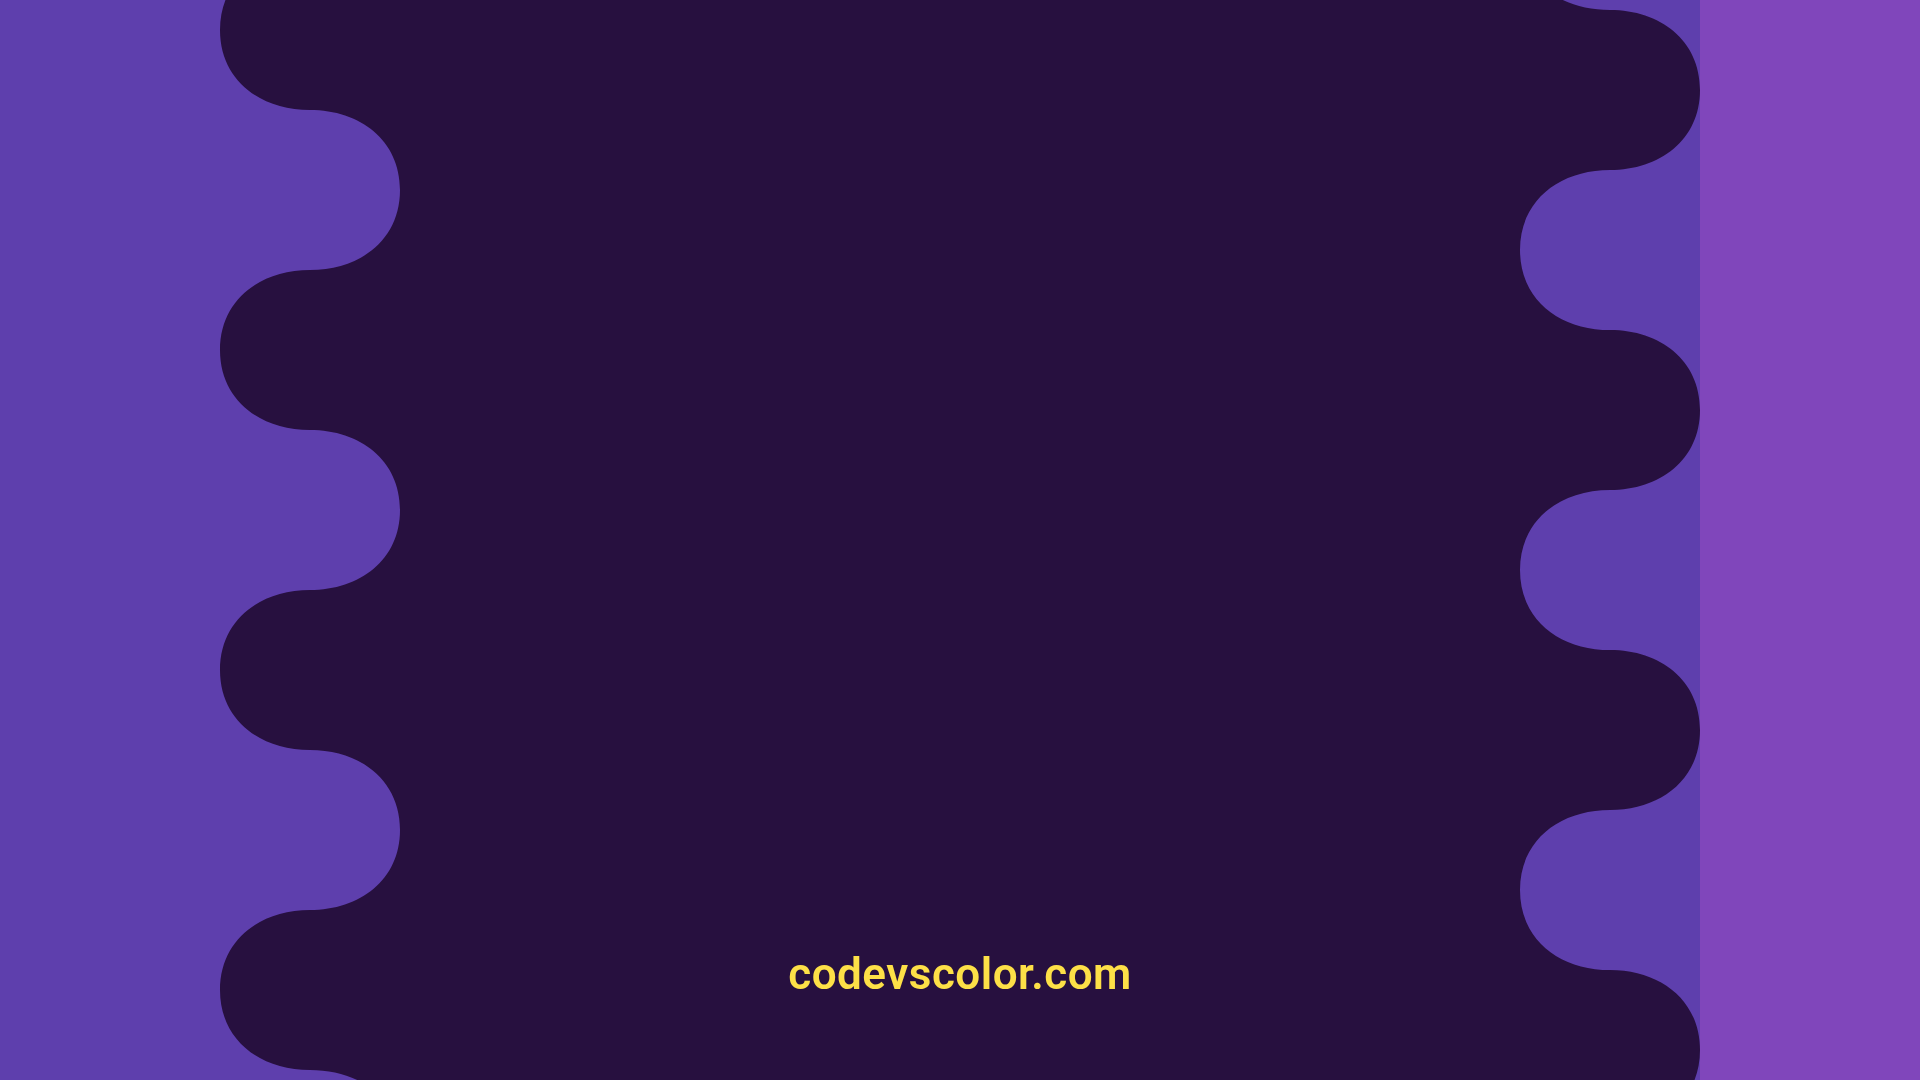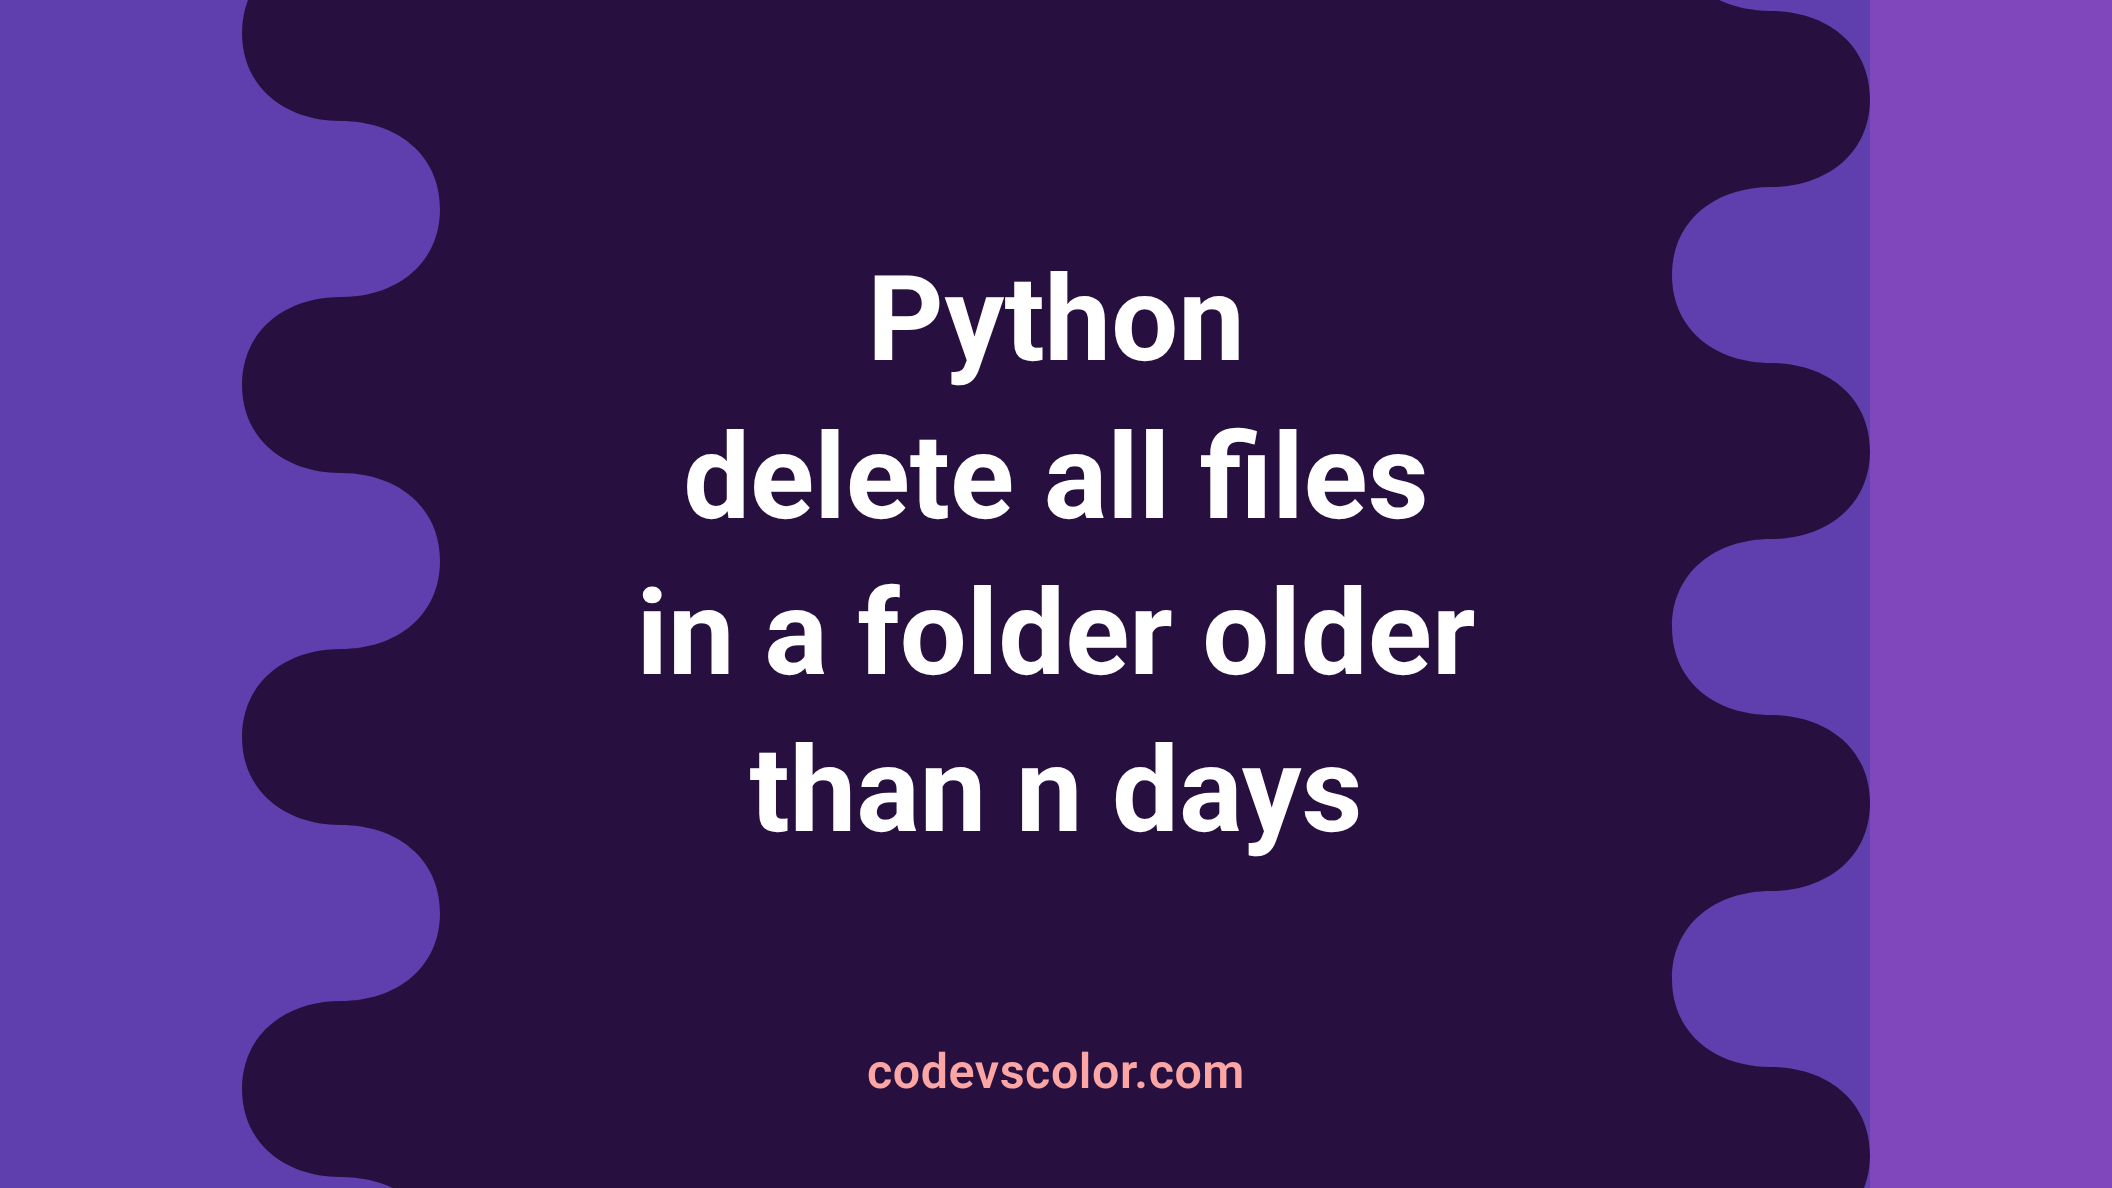--- a/index.html
+++ b/index.html
@@ -47,21 +47,21 @@
     white-space: nowrap;
   }
   .title div {
     display: block;
   }
   .watermark {
     position: absolute;
     bottom: 80px;
     left: 50%;
     transform: translateX(-50%);
-    color: #fca5a5;
+    color: #fde047;
     font-size: 44px;
     font-weight: 600;
     letter-spacing: 0.5px;
   }
 </style>
 </head>
 <body>
 
 <div class="canvas">
   <div class="right-stripe"></div>
@@ -98,21 +98,15 @@
       C 120 490 80 460 80 410
       C 80 360 120 330 170 330
       C 220 330 260 300 260 250
       C 260 200 220 170 170 170
       C 120 170 80 140 80 90
       C 80 40 120 10 170 0
       Z
     "></path>
   </svg>
 
-  <div class="title">
-    <div>Python</div>
-    <div>delete all files</div>
-    <div>in a folder older</div>
-    <div>than n days</div>
-  </div>
 
   <div class="watermark">codevscolor.com</div>
 </div>
 
 </body></html>

